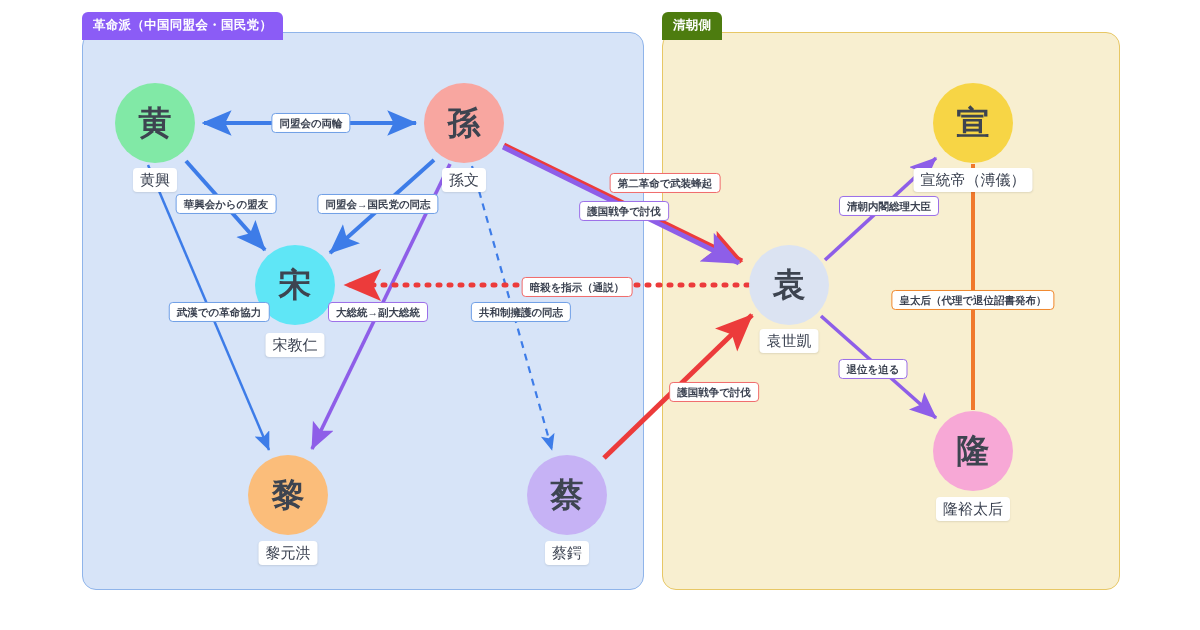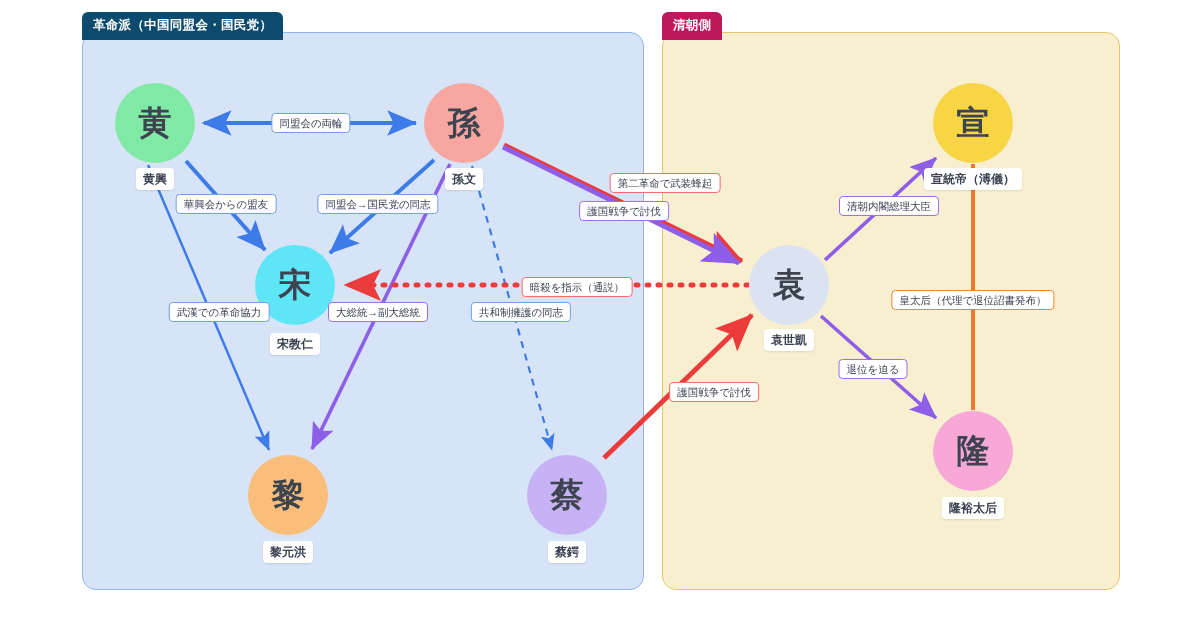--- a/index.html
+++ b/index.html
@@ -9,37 +9,37 @@
 
   
   .panel{position:absolute;border-radius:14px;}
   .panel-left{left:82px;top:32px;width:560px;height:556px;
               background:#d7e4f8;border:1.5px solid #8fb4ea;}
   .panel-right{left:662px;top:32px;width:456px;height:556px;
                background:#f8efd0;border:1.5px solid #e7c765;}
   .panel-title{position:absolute;color:#fff;font-size:12.5px;font-weight:700;
                padding:5px 11px 6px;border-radius:6px 6px 0 0;white-space:nowrap;
                letter-spacing:.3px;}
-  .title-left{left:82px;top:12px;background:#0c4a6e;}
-  .title-right{left:662px;top:12px;background:#be185d;}
+  .title-left{left:82px;top:12px;background:#8b5cf6;}
+  .title-right{left:662px;top:12px;background:#4d7c0f;}
 
   
   .node{position:absolute;border-radius:50%;display:flex;align-items:center;
         justify-content:center;color:#3d4450;font-weight:700;
         font-family:"DejaVu Sans","Liberation Sans",sans-serif;}
   .node span{pointer-events:none;}
   .nlabel{position:absolute;background:#fff;border-radius:4px;
-          padding:2.5px 7px;font-size:12px;font-weight:700;color:#3a4150;
+          padding:2.5px 7px;font-size:15px;font-weight:400;color:#3a4150;
           white-space:nowrap;transform:translateX(-50%);
           box-shadow:0 1px 2px rgba(0,0,0,.10);}
 
   
   .elabel{position:absolute;background:#fff;border-radius:4px;
           padding:3px 7px;font-size:10.5px;color:#3a4150;white-space:nowrap;
-          transform:translate(-50%,-50%);border:1px solid #9ab9ec;line-height:1.15;}
+          transform:translate(-50%,-50%);border:1px solid #9ab9ec;line-height:1.15;font-weight:bold;}
   .el-blue{border-color:#6f9fe6;}
   .el-purple{border-color:#9b6ee8;}
   .el-red{border-color:#f06a6a;margin-left:36px;}
   .el-orange{border-color:#f0872c;}
   svg{position:absolute;left:0;top:0;overflow:visible;}
 </style>
 </head>
 <body>
 
 <div class="panel panel-left"></div>

